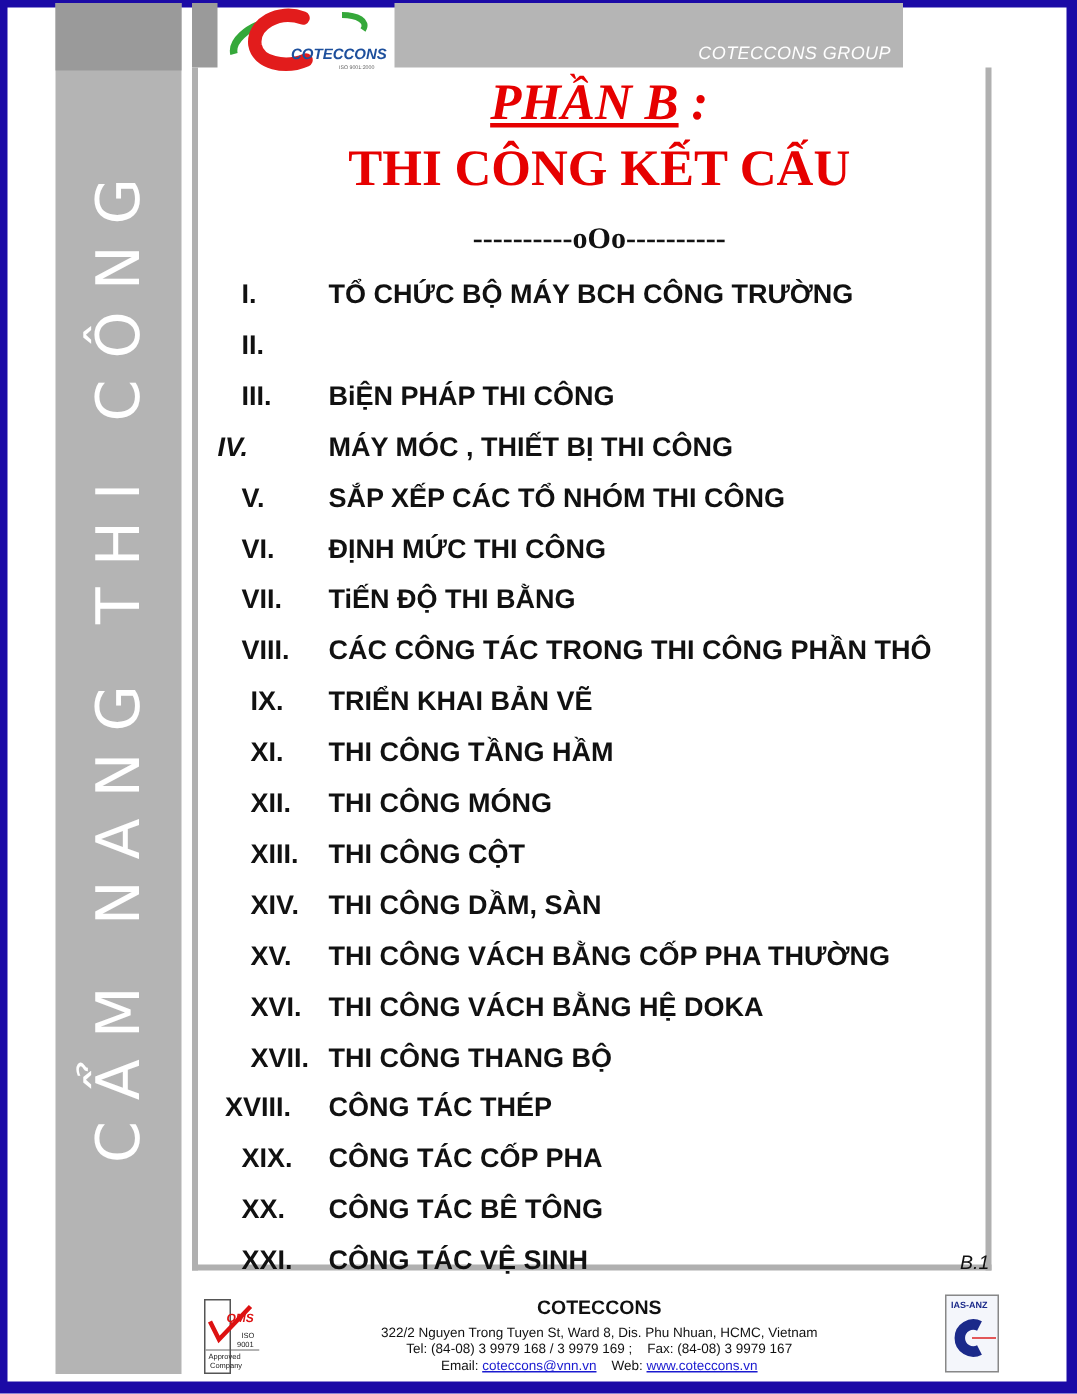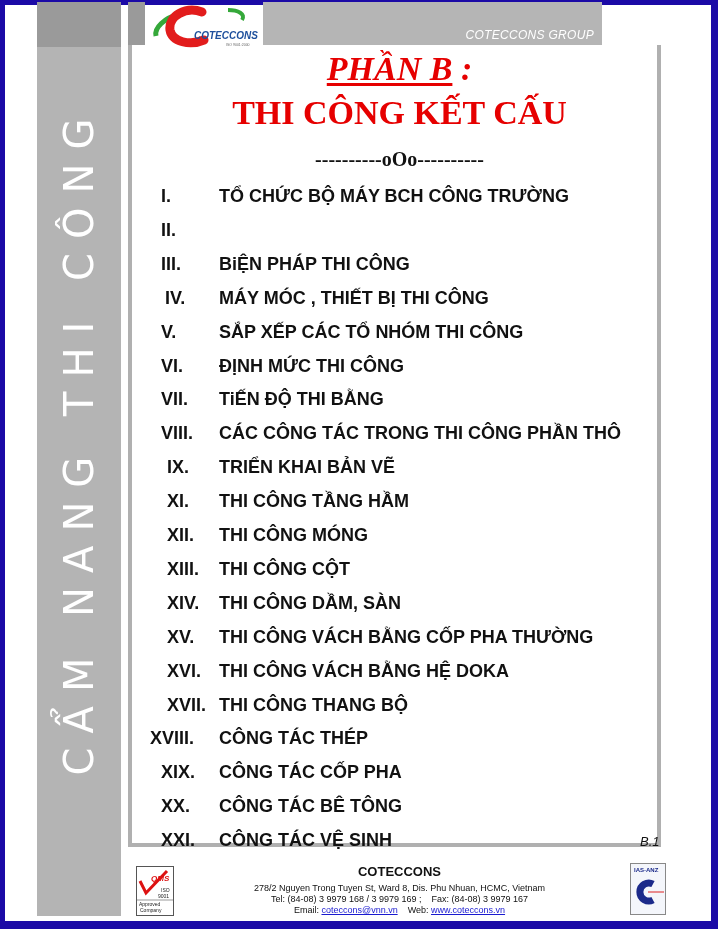--- a/index.html
+++ b/index.html
@@ -20,21 +20,21 @@
   .divider { position:absolute; left:133px; width:533px; top:148px; text-align:center; font-family:"Liberation Serif", serif; font-weight:bold; font-size:20px; color:#111; }
   .toc { position:absolute; left:133px; top:186px; width:533px; }
   .toc-item { position:absolute; left:0; height:34px; width:533px; font-weight:bold; font-size:18px; color:#111; white-space:nowrap; }
   .toc-num { position:absolute; top:0; }
   .toc-text { position:absolute; left:86px; top:0; }
   .page-num { position:absolute; left:640px; top:834px; font-style:italic; font-size:13px; color:#111; }
   .footer { position:absolute; left:133px; top:858px; width:533px; height:63px; }
   .footer-company { position:absolute; left:0; width:533px; top:6px; text-align:center; font-weight:bold; font-size:13px; color:#111; }
   .footer-line { position:absolute; left:0; width:533px; text-align:center; font-size:9px; color:#111; }
   .footer-line a { color:#1a1ad0; text-decoration:underline; }
-  .qms { position:absolute; left:136px; top:866px; width:38px; height:50px; border:1px solid #555; background:#fff; box-sizing:border-box; }
+  .qms { position:absolute; left:136px; top:866px; width:18px; height:50px; border:1px solid #555; background:#fff; box-sizing:border-box; }
   .ias { position:absolute; left:630px; top:863px; width:36px; height:52px; border:1px solid #888; background:#f4f6fb; box-sizing:border-box; }
 </style>
 </head>
 <body>
 
 <div class="page"></div>
 
 <div class="side-band"></div>
 <div class="side-band-top"></div>
 <div class="side-title">
@@ -67,21 +67,21 @@
       <span class="toc-text">TỔ CHỨC BỘ MÁY BCH CÔNG TRƯỜNG</span>
     </div>
     <div class="toc-item" style="top: 33.9px;">
       <span class="toc-num" style="left: 28px;">II.</span>
     </div>
     <div class="toc-item" style="top: 67.8px;">
       <span class="toc-num" style="left: 28px;">III.</span>
       <span class="toc-text">BiỆN PHÁP THI CÔNG</span>
     </div>
     <div class="toc-item" style="top: 101.7px;">
-      <span class="toc-num" style="left: 32px;">IV.</span>
+      <span class="toc-num" style="left: 12px; font-style: italic;">IV.</span>
       <span class="toc-text">MÁY MÓC , THIẾT BỊ THI CÔNG</span>
     </div>
     <div class="toc-item" style="top: 135.6px;">
       <span class="toc-num" style="left: 28px;">V.</span>
       <span class="toc-text">SẮP XẾP CÁC TỔ NHÓM THI CÔNG</span>
     </div>
     <div class="toc-item" style="top: 169.5px;">
       <span class="toc-num" style="left: 28px;">VI.</span>
       <span class="toc-text">ĐỊNH MỨC THI CÔNG</span>
     </div>
@@ -152,21 +152,21 @@
     <text x="24" y="25" font-family="Liberation Sans, sans-serif" font-size="5" fill="#222">ISO</text>
     <text x="21" y="31" font-family="Liberation Sans, sans-serif" font-size="5" fill="#222">9001</text>
     <line x1="0" y1="33" x2="36" y2="33" stroke="#555" stroke-width="0.6"></line>
     <text x="2" y="39" font-family="Liberation Sans, sans-serif" font-size="5" fill="#222">Approved</text>
     <text x="3" y="45" font-family="Liberation Sans, sans-serif" font-size="5" fill="#222">Company</text>
   </svg>
 </div>
 
 <div class="footer">
   <div class="footer-company">COTECCONS</div>
-  <div class="footer-line" style="top:25px;">278/2 Nguyen Trong Tuyen St, Ward 8, Dis. Phu Nhuan, HCMC, Vietnam</div>
+  <div class="footer-line" style="top:25px;">322/2 Nguyen Trong Tuyen St, Ward 8, Dis. Phu Nhuan, HCMC, Vietnam</div>
   <div class="footer-line" style="top:36px;">
     <span>Tel: (84-08) 3 9979 168 / 3 9979 169 ;</span>&nbsp;&nbsp;&nbsp;&nbsp;<span>Fax: (84-08) 3 9979 167</span>
   </div>
   <div class="footer-line" style="top:47px;">
     <span>Email: </span><a>coteccons@vnn.vn</a>&nbsp;&nbsp;&nbsp;&nbsp;<span>Web: </span><a>www.coteccons.vn</a>
   </div>
 </div>
 
 <div class="ias">
   <svg width="34" height="50" viewBox="0 0 34 50">

